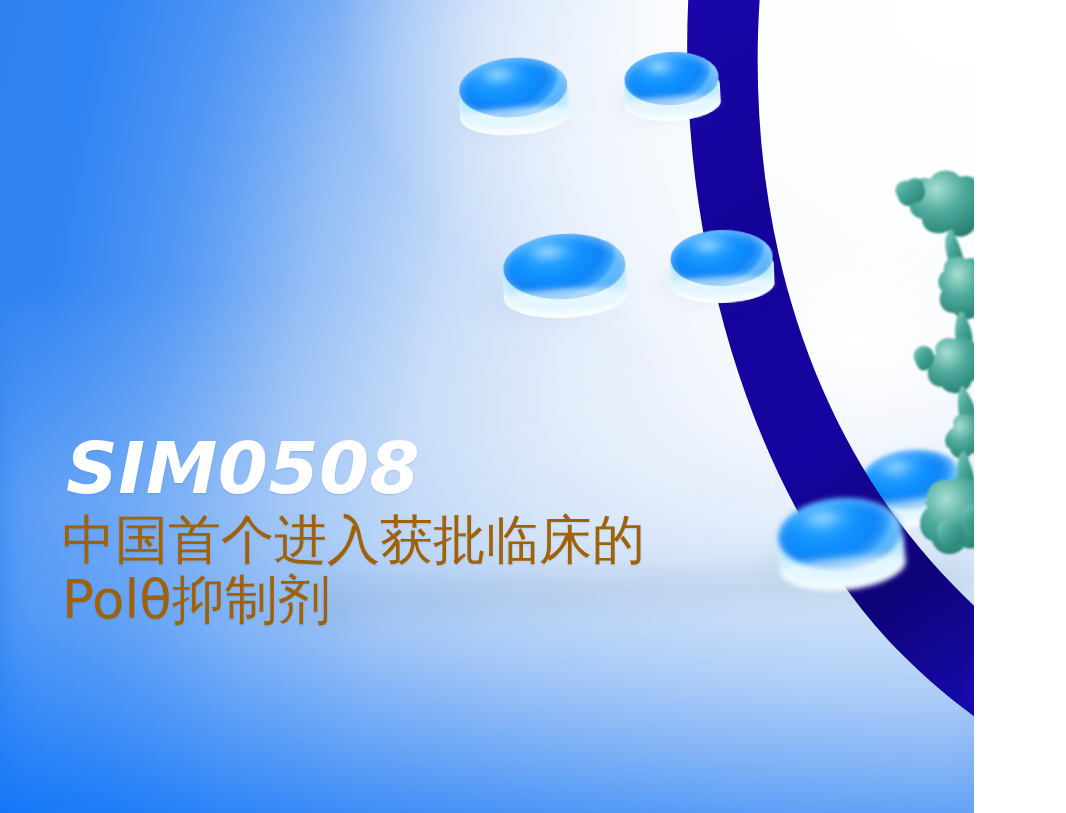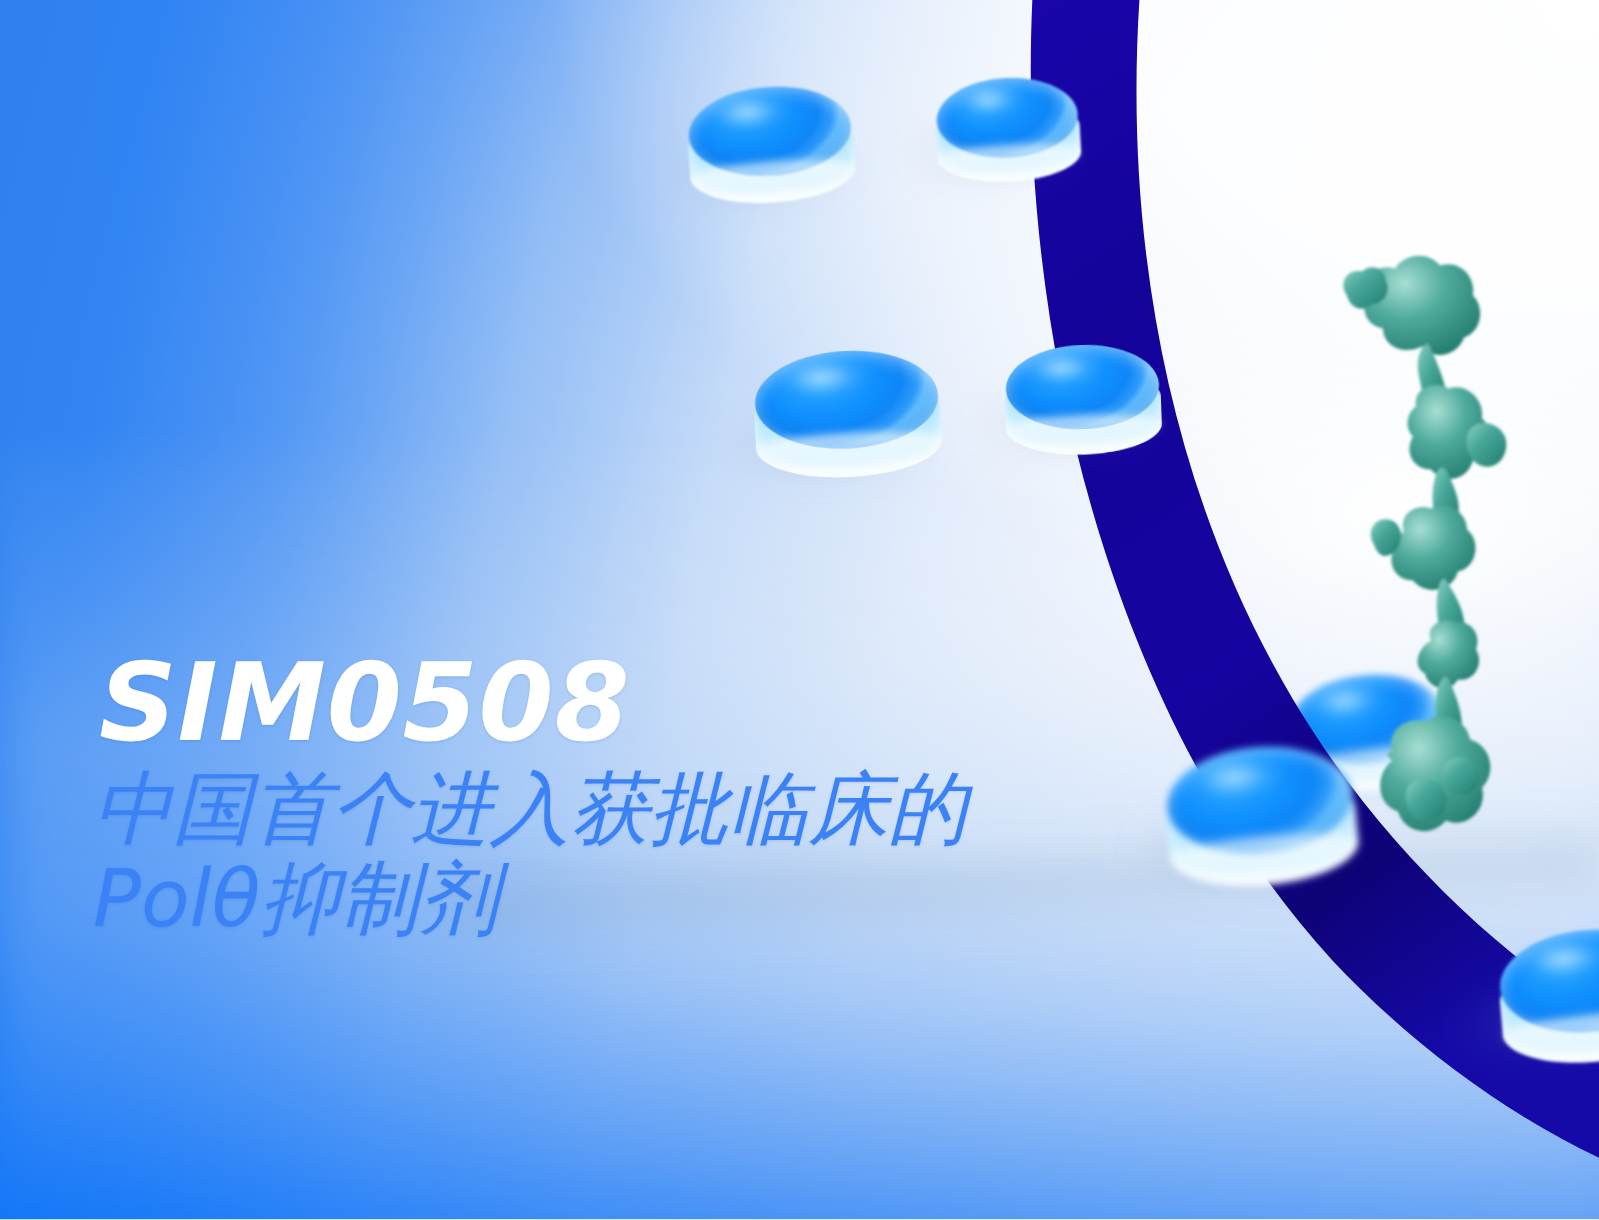--- a/index.html
+++ b/index.html
@@ -6,21 +6,21 @@
     margin: 0;
     padding: 0;
     background: #ffffff;
   }
   body {
     font-family: "Liberation Sans", sans-serif;
   }
 
   #poster {
     position: relative;
-    width: 1066px;
+    width: 974px;
     height: 813px;
     overflow: hidden;
     background: #ffffff;
   }
 
   
   .bg-base {
     position: absolute;
     inset: 0;
     background:
@@ -209,25 +209,24 @@
     font-weight: 700;
     font-size: 72px;
     line-height: 1.0;
     letter-spacing: 0.5px;
     color: #ffffff;
     margin: 0 0 6px 4px;
     text-shadow: 0 1px 2px rgba(20,80,170,0.18);
   }
   .subtitle {
     font-family: "DejaVu Sans", sans-serif;
-    font-style: italic;
     font-weight: 400;
     font-size: 53px;
     line-height: 1.14;
-    color: #3b82f6;
+    color: #a16207;
     margin: 0;
     white-space: pre-line;
     text-shadow: 0 1px 2px rgba(20,80,170,0.15);
   }
 </style>
 </head>
 <body>
 
 <div id="poster">
 

